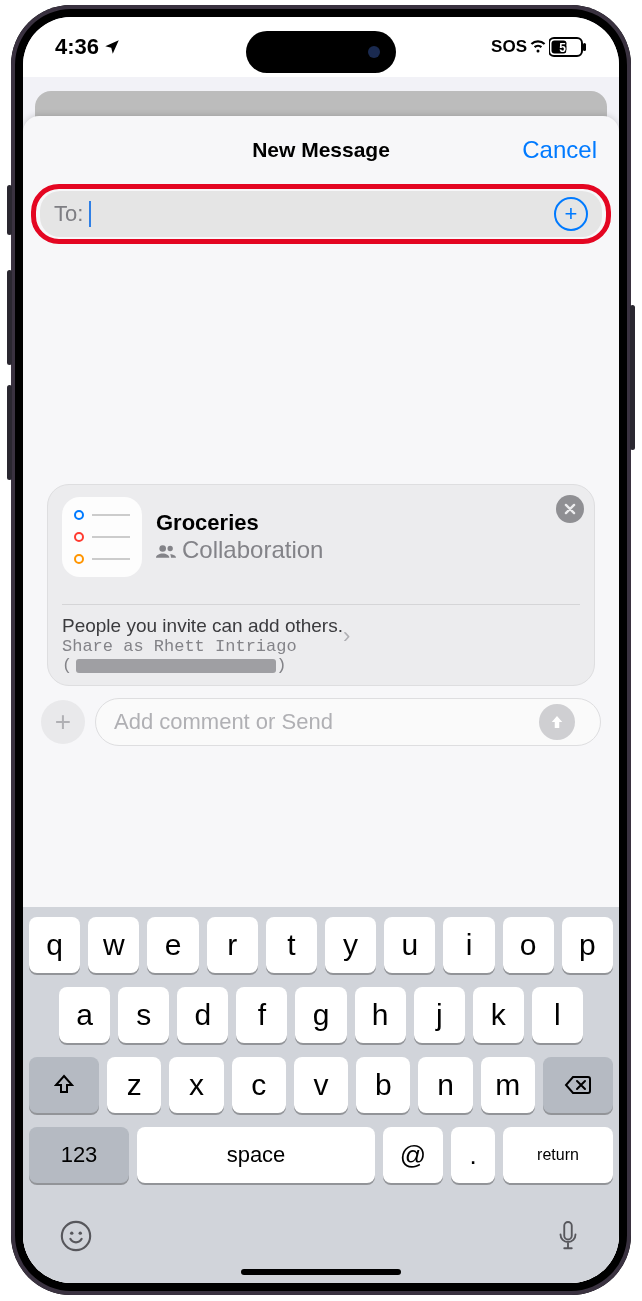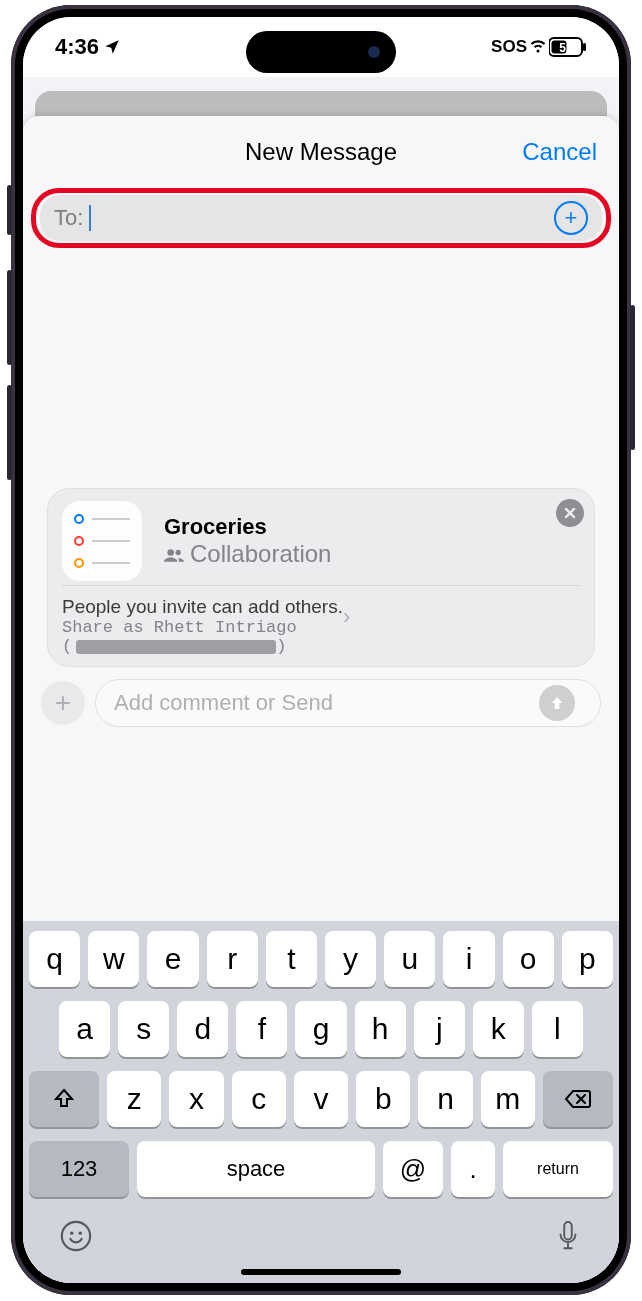--- a/index.html
+++ b/index.html
@@ -84,22 +84,22 @@
       box-shadow: 0 -1px 6px rgba(0,0,0,0.15);
     }
     .sheet-header {
       display: flex;
       justify-content: center;
       align-items: center;
       padding: 22px 20px;
       position: relative;
     }
     .sheet-title {
-      font-size: 24px;
-      font-weight: 400;
+      font-size: 21px;
+      font-weight: 700;
     }
     .cancel-btn {
       position: absolute;
       right: 22px;
       font-size: 24px;
       color: #007aff;
       border: none;
       background: none;
       cursor: pointer;
     }
@@ -150,23 +150,23 @@
     .collab-card {
       margin: 0 24px;
       background: #ececee;
       border: 1px solid #dedee0;
       border-radius: 22px;
       padding: 12px 14px 10px;
       position: relative;
     }
     .collab-top {
       display: flex;
-      gap: 22px;
-      align-items: center;
-      padding-bottom: 4px;
+      gap: 14px;
+      align-items: center;
+      padding-bottom: 27px;
       border-bottom: 1px solid #d5d5d7;
     }
     .collab-icon {
       width: 80px;
       height: 80px;
       background: #fdfdfd;
       border-radius: 18px;
       display: flex;
       flex-direction: column;
       justify-content: center;
@@ -279,21 +279,21 @@
     .kb-row.row2 { padding: 0 30px; }
     .key-special {
       background: #b5bac2;
     }
     .key-shift, .key-back {
       flex: 0 0 70px;
     }
     .kb-bottom {
       display: flex;
       gap: 8px;
-      margin-bottom: 14px;
+      margin-bottom: 28px;
     }
     .key-123 { flex: 0 0 100px; background: #b5bac2; font-size: 22px; }
     .key-space { flex: 1; font-size: 22px; }
     .key-at { flex: 0 0 60px; font-size: 26px; }
     .key-dot { flex: 0 0 44px; font-size: 26px; }
     .key-return { flex: 0 0 110px; background: #ffffff; font-size: 16px; }
     .kb-footer {
       display: flex;
       justify-content: space-between;
       padding: 8px 30px 18px;

